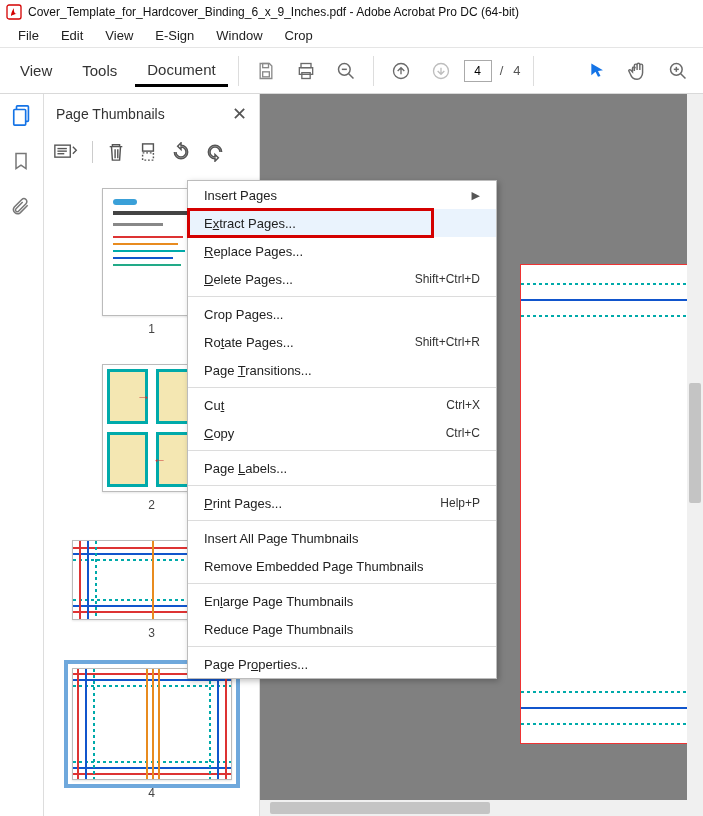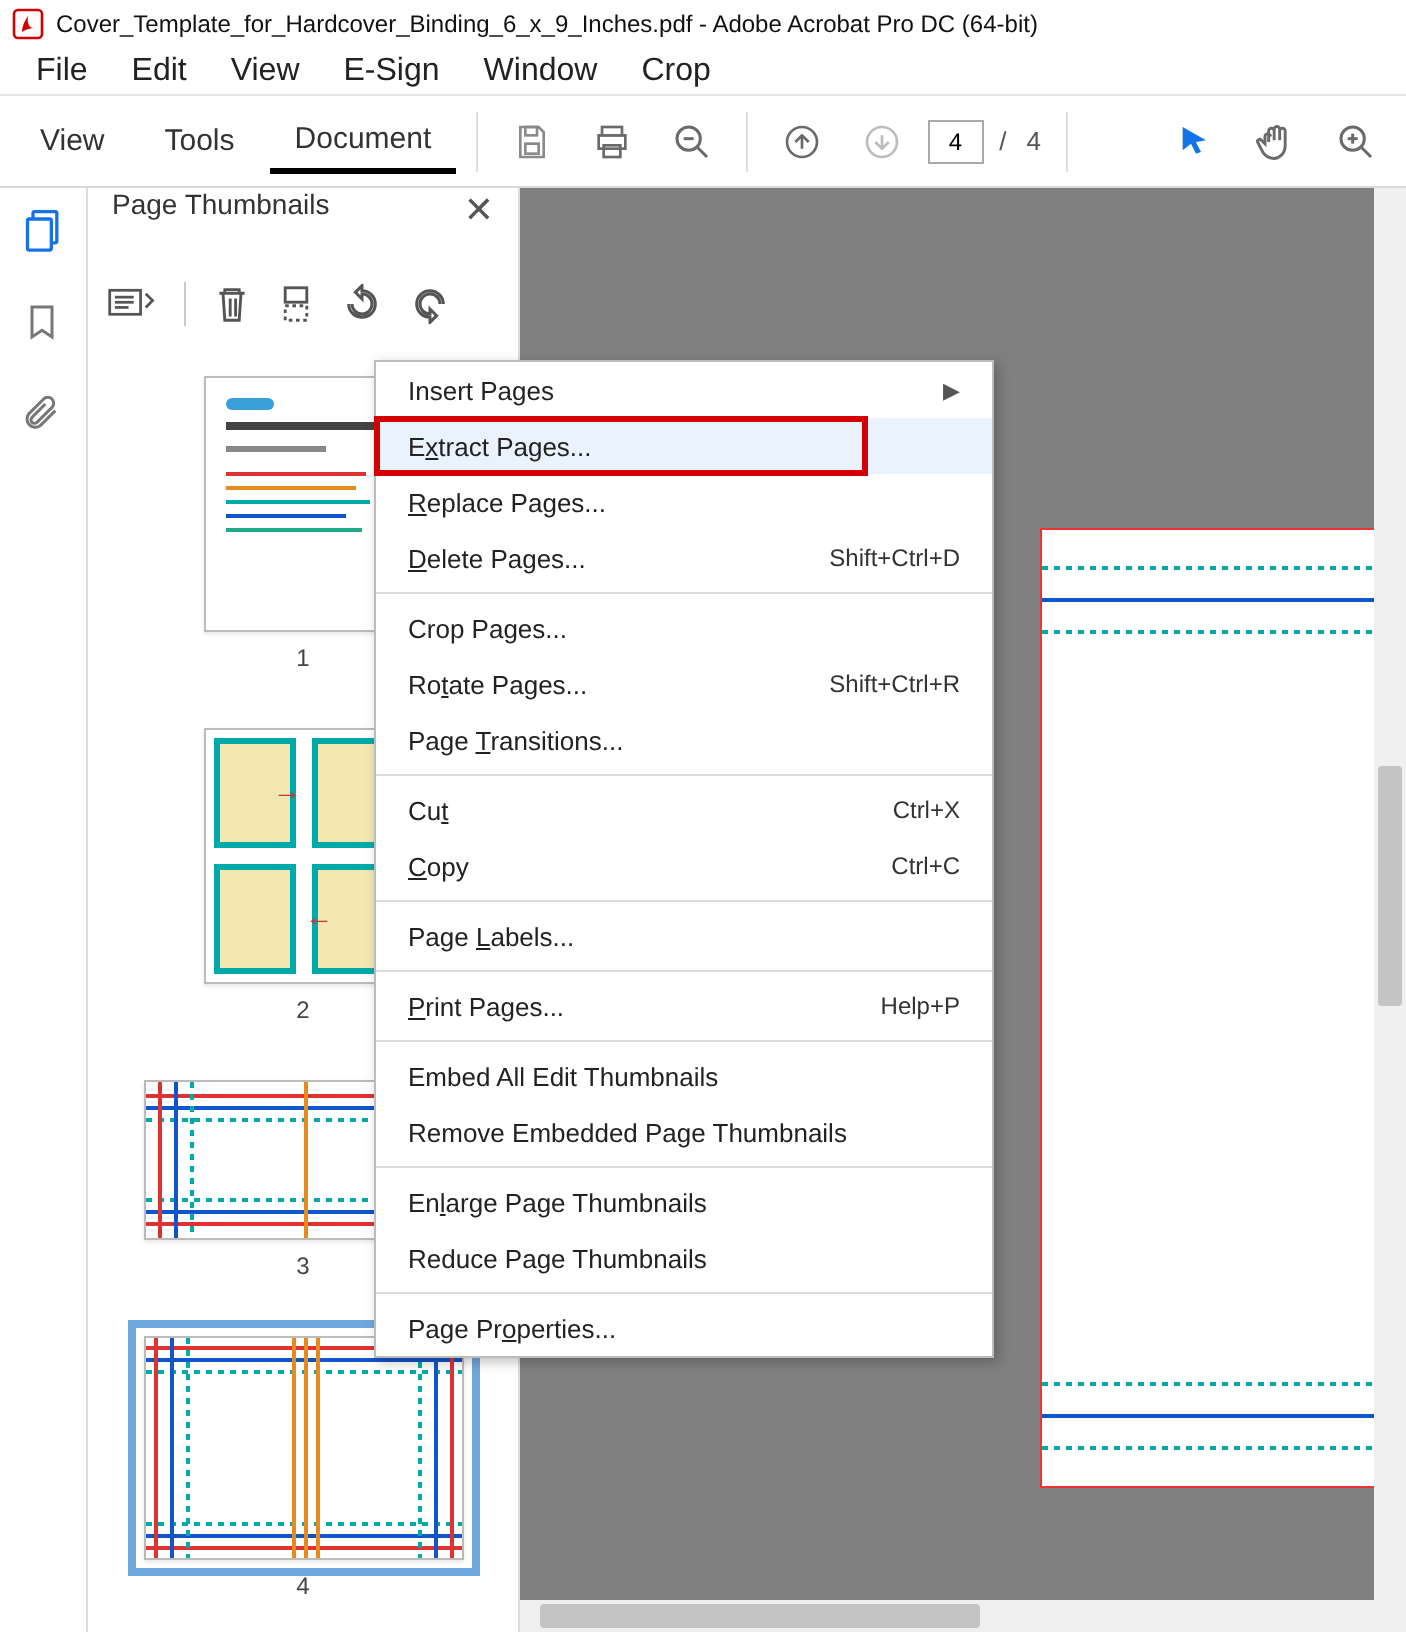--- a/index.html
+++ b/index.html
@@ -3,38 +3,38 @@
 <meta charset="utf-8">
 <style>
   * { box-sizing: border-box; margin: 0; padding: 0; font-family: "Segoe UI", Arial, sans-serif; }
   body { width: 703px; height: 816px; background: #fff; overflow: hidden; position: relative; }
 
   .titlebar { height: 24px; display: flex; align-items: center; padding: 2px 6px; background: #fff; }
   .titlebar .app-icon { width: 16px; height: 16px; margin-right: 6px; }
   .titlebar .title { font-size: 12px; color: #111; }
 
   .menubar { height: 24px; display: flex; align-items: center; padding: 0 8px; gap: 2px; border-bottom: 1px solid #e5e5e5; }
-  .menubar .menu-item { font-size: 16px; padding: 2px 10px; color: #222; cursor: default; }
+  .menubar .menu-item { font-size: 13px; padding: 2px 10px; color: #222; cursor: default; }
 
   .toolbar { height: 46px; display: flex; align-items: center; padding: 0 8px; border-bottom: 1px solid #d9d9d9; gap: 6px; }
   .toolbar .tb-btn { font-size: 15px; padding: 6px 12px; color: #333; cursor: default; }
   .toolbar .tb-btn.active { border-bottom: 3px solid #000; font-weight: 500; }
   .toolbar .sep { width: 1px; height: 30px; background: #ddd; margin: 0 4px; }
   .toolbar .icon-btn { width: 34px; height: 34px; display: flex; align-items: center; justify-content: center; color: #6a6a6a; }
   .toolbar .page-box { width: 28px; height: 22px; border: 1px solid #aaa; font-size: 12px; text-align: center; }
   .toolbar .page-sep { font-size: 13px; color: #555; padding: 0 2px; }
 
   .workspace { display: flex; height: calc(816px - 24px - 24px - 46px); }
 
   .left-rail { width: 44px; background: #fff; border-right: 1px solid #ddd; display: flex; flex-direction: column; align-items: center; padding-top: 10px; gap: 24px; }
   .left-rail .rail-icon { width: 22px; height: 22px; color: #777; }
   .left-rail .rail-icon.active { color: #1473e6; }
 
   .panel { width: 216px; border-right: 1px solid #ddd; background: #fff; display: flex; flex-direction: column; }
-  .panel-header { height: 40px; display: flex; justify-content: space-between; padding: 0 12px; }
+  .panel-header { height: 40px; display: flex; align-items: center; justify-content: space-between; padding: 0 12px; }
   .panel-header .panel-title { font-size: 14px; color: #333; }
   .panel-header .close { font-size: 18px; color: #555; cursor: default; }
 
   .panel-toolbar { height: 36px; display: flex; align-items: center; padding: 0 10px; gap: 14px; color: #555;}
   .panel-toolbar .pt-sep { width: 1px; height: 22px; background: #ccc; }
   .panel-toolbar svg { display:block; }
 
   .thumbs { flex: 1; overflow: auto; padding: 18px 0 20px 0; display: flex; flex-direction: column; align-items: center; gap: 28px; }
   .thumb-wrap { display: flex; flex-direction: column; align-items: center; gap: 6px; }
   .thumb { background: #fff; border: 1px solid #bbb; box-shadow: 0 1px 2px rgba(0,0,0,.1); }
@@ -367,21 +367,21 @@
   <div class="row">
     <span class="label"><span>Page <u>L</u>abels...</span></span>
   </div>
   <div class="divider"></div>
   <div class="row">
     <span class="label"><span><u>P</u>rint Pages...</span></span>
     <span class="shortcut">Help+P</span>
   </div>
   <div class="divider"></div>
   <div class="row">
-    <span class="label"><span>Embed All Edit Thumbnails</span></span>
+    <span class="label"><span>Insert All Page Thumbnails</span></span>
   </div>
   <div class="row">
     <span class="label"><span>Remove Embedded Page Thumbnails</span></span>
   </div>
   <div class="divider"></div>
   <div class="row">
     <span class="label"><span>En<u>l</u>arge Page Thumbnails</span></span>
   </div>
   <div class="row">
     <span class="label"><span>Reduce Page Thumbnails</span></span>

